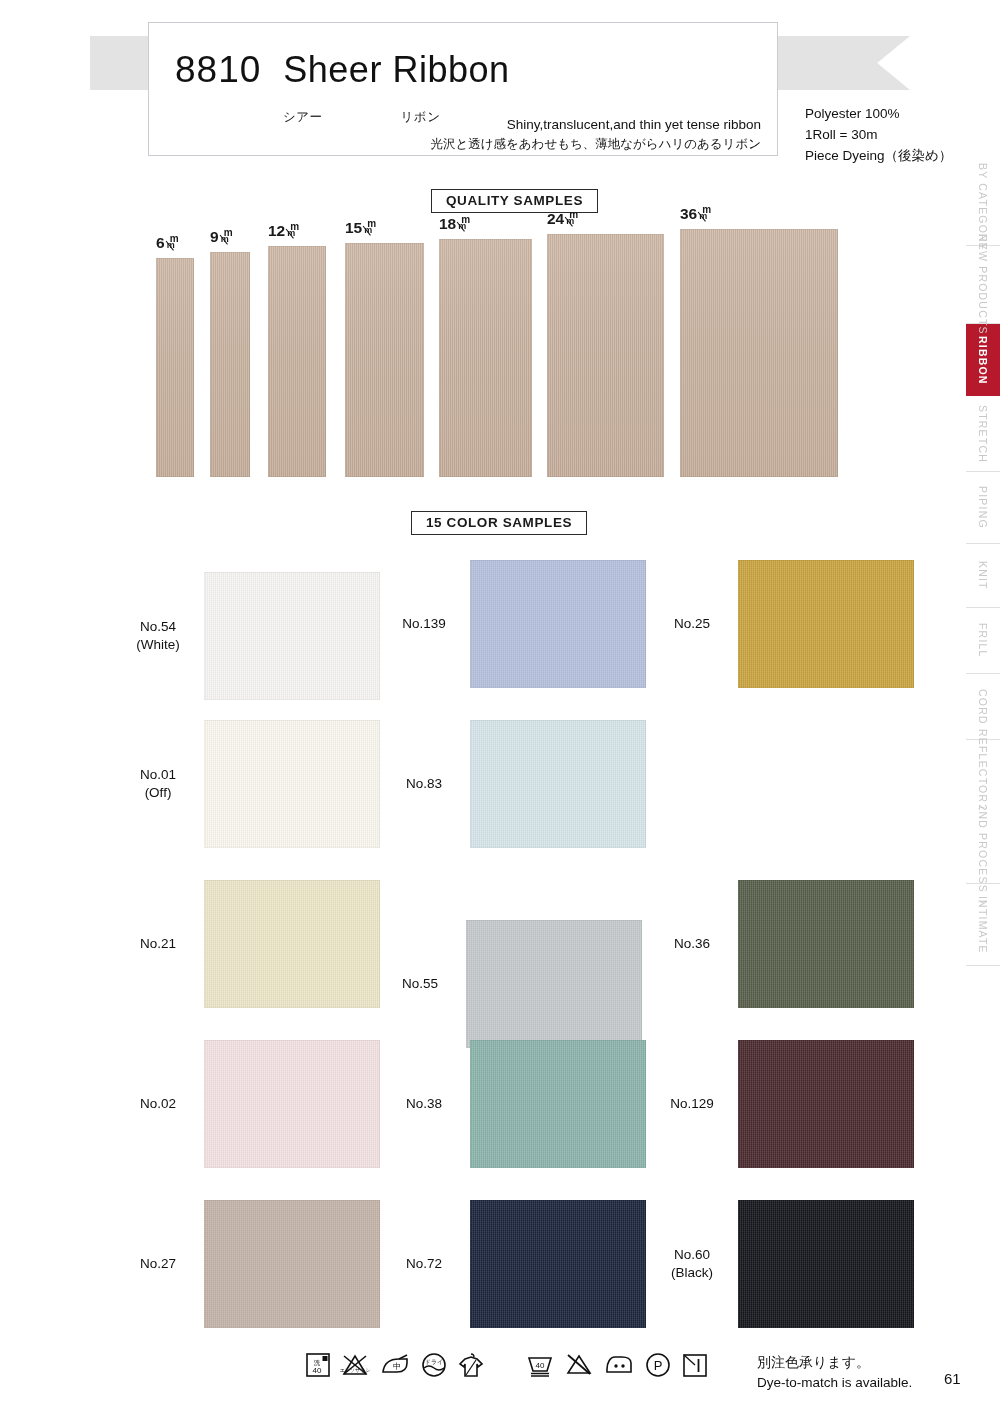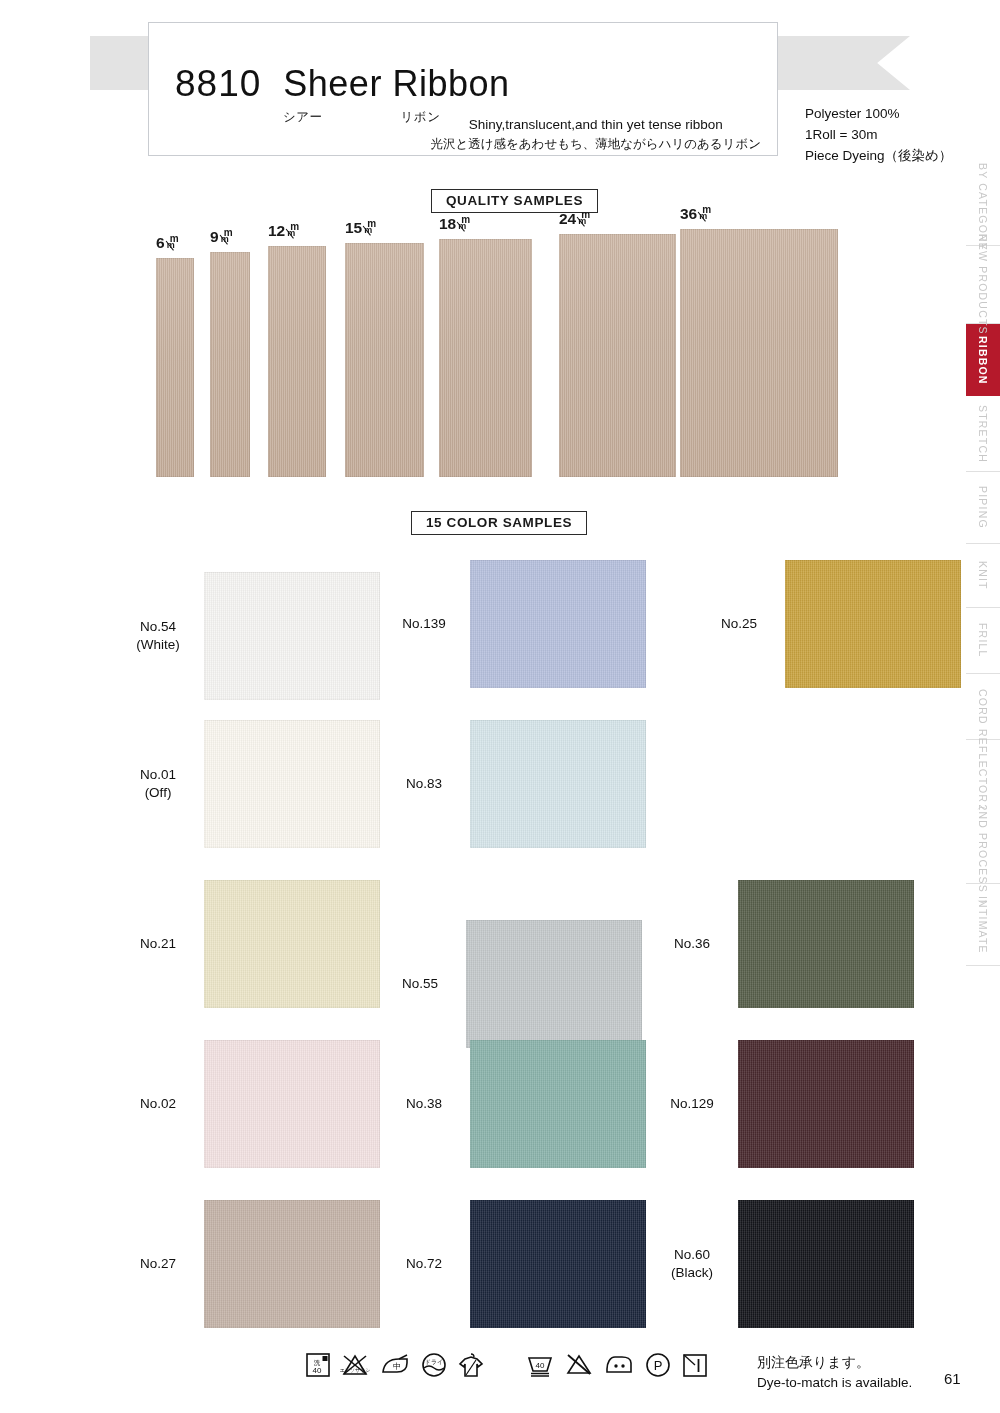--- a/index.html
+++ b/index.html
@@ -49,37 +49,36 @@
     font-size: 37px;
     font-weight: 400;
     letter-spacing: 1px;
     color: #111;
   }
   #product-name {
     font-size: 36px;
     font-weight: 400;
     letter-spacing: .5px;
     color: #111;
-    margin-top: 14px;
   }
   #kana-line {
     position: absolute;
     left: 134px;
     top: 86px;
     font-size: 12.5px;
     color: #222;
     letter-spacing: .5px;
   }
   #kana-line .kana2 { margin-left: 74px; }
 
   #desc-block {
     position: absolute;
     right: 16px;
     top: 92px;
-    text-align: center;
+    text-align: right;
     line-height: 1.45;
   }
   #desc-en { font-size: 13.5px; color: #111; }
   #desc-jp { font-size: 12.5px; color: #111; }
 
   #spec-block {
     position: absolute;
     left: 805px;
     top: 104px;
     line-height: 1.55;
@@ -329,21 +328,21 @@
       <div class="q-label">
         <span>18</span>
         <span class="mmglyph">
           <span class="m-top">m</span>
           <span class="m-slash"></span>
           <span class="m-bot">m</span>
         </span>
       </div>
       <div class="q-swatch" style="width: 93px; height: 238px;"></div>
     </div>
-    <div class="q-item" style="left: 417px; width: 117px;">
+    <div class="q-item" style="left: 405px; width: 117px;">
       <div class="q-label">
         <span>24</span>
         <span class="mmglyph">
           <span class="m-top">m</span>
           <span class="m-slash"></span>
           <span class="m-bot">m</span>
         </span>
       </div>
       <div class="q-swatch" style="width: 117px; height: 243px;"></div>
     </div>
@@ -368,21 +367,21 @@
         <div>(White)</div>
       </div>
       <div class="c-swatch" style="background: rgb(246, 245, 243);"></div>
     </div>
     <div class="c-cell" style="left: 378px; top: 12px;">
       <div class="c-label">
         <div>No.139</div>
       </div>
       <div class="c-swatch" style="background: rgb(182, 192, 221);"></div>
     </div>
-    <div class="c-cell" style="left: 646px; top: 12px; margin-left: 47px;">
+    <div class="c-cell" style="left: 646px; top: 12px;">
       <div class="c-label">
         <div>No.25</div>
       </div>
       <div class="c-swatch" style="background: rgb(201, 163, 63);"></div>
     </div>
     <div class="c-cell" style="left: 112px; top: 172px;">
       <div class="c-label">
         <div>No.01</div>
         <div>(Off)</div>
       </div>

